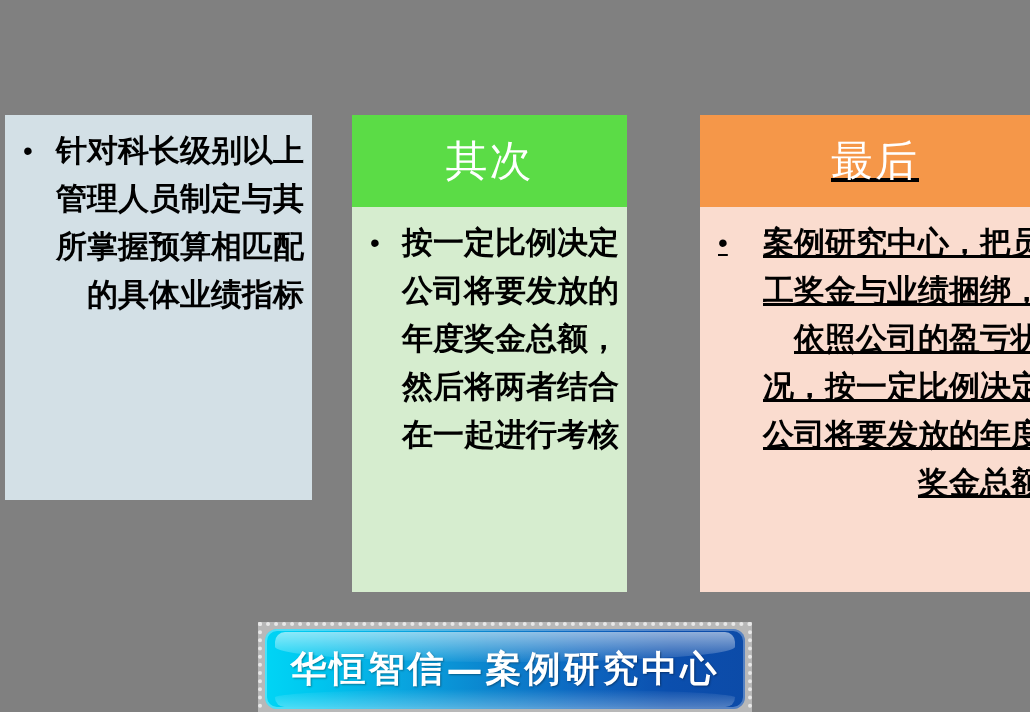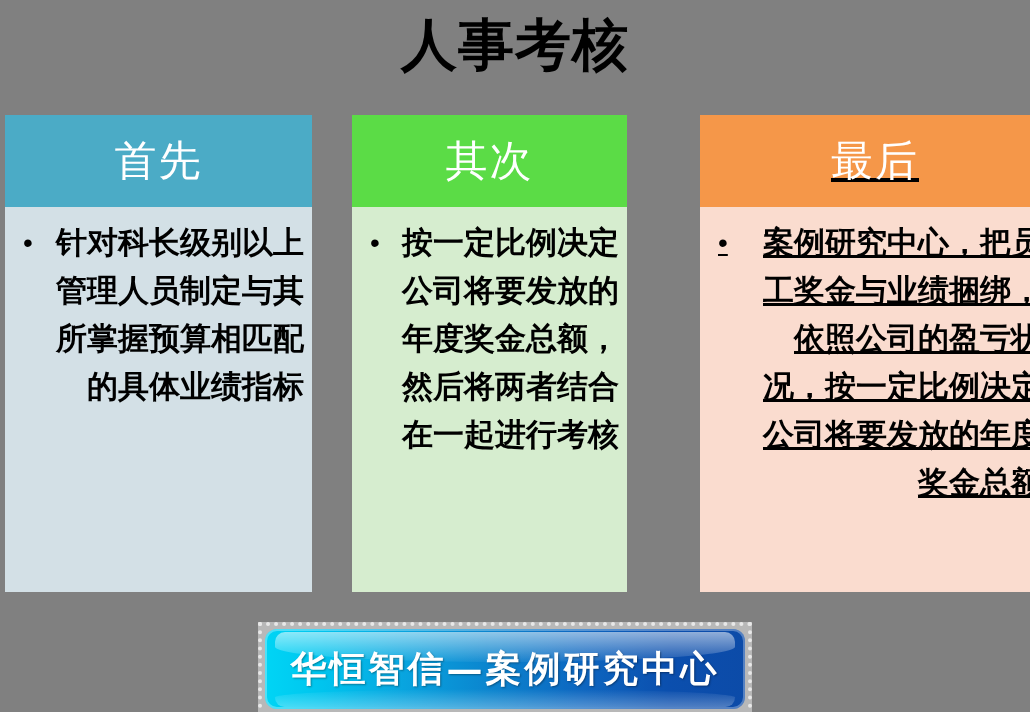--- a/index.html
+++ b/index.html
@@ -161,24 +161,22 @@
     letter-spacing: 3px;
     white-space: nowrap;
     text-shadow: 1px 1px 2px rgba(0,0,0,0.35);
   }
 </style>
 </head>
 <body>
 
 <div id="slide">
 
-  <div id="slide-title">人事考核</div>
 
   <div class="card" id="card-1">
-    <div class="card-header">首先</div>
     <div class="card-body">
       <div class="bullet-row">
         <span class="bullet-dot">•</span>
         <span class="bullet-text">针对科长级别以上管理人员制定与其所掌握预算相匹配的具体业绩指标</span>
       </div>
     </div>
   </div>
 
   <div class="card" id="card-2">
     <div class="card-header">其次</div>

